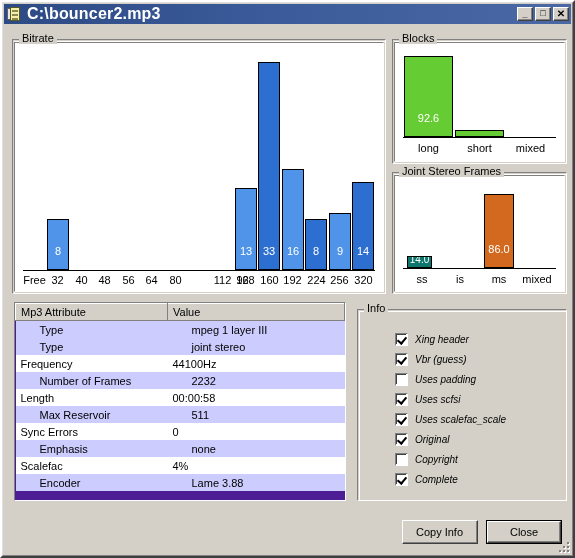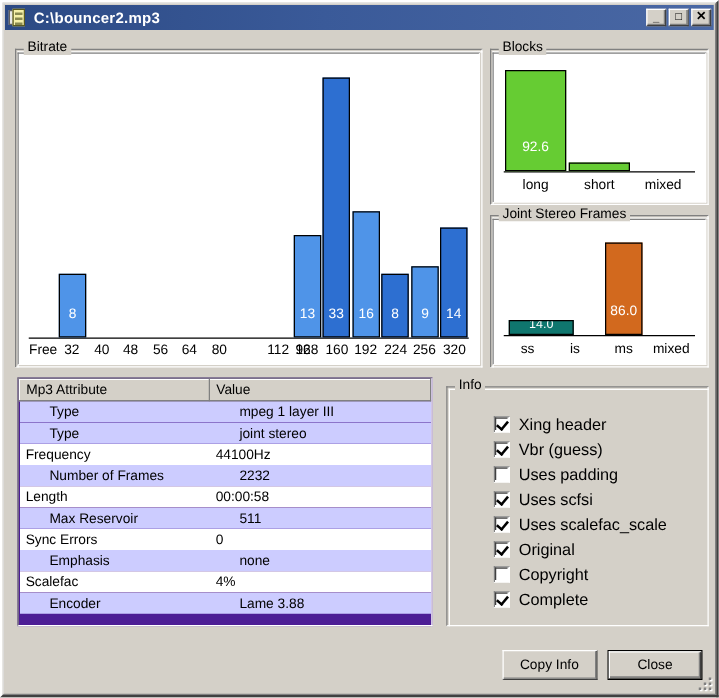--- a/index.html
+++ b/index.html
@@ -69,21 +69,21 @@
   .title-icon .spine {
     position: absolute;
     left: 0px; top: 2px;
     width: 4px; height: 12px;
     background: #e8e8e8;
     border: 1px solid #606060;
     box-sizing: border-box;
   }
   .title-text {
     color: #ffffff;
-    font-size: 12px;
+    font-size: 16px;
     font-weight: bold;
     letter-spacing: 0.2px;
     flex: 1 1 auto;
     white-space: nowrap;
     overflow: hidden;
   }
   .title-buttons {
     display: flex;
     gap: 2px;
     flex: 0 0 auto;
@@ -284,21 +284,21 @@
   }
   .cb-box.checked::after {
     content: "";
     position: absolute;
     left: 3px; top: 1px;
     width: 4px; height: 7px;
     border-right: 2px solid #000;
     border-bottom: 2px solid #000;
     transform: rotate(40deg);
   }
-  .cb-label { font-size: 13px; color: #000; white-space: nowrap; }
+  .cb-label { font-size: 10px; color: #000; white-space: nowrap; font-style: italic; }
 
   
   .btn {
     position: absolute;
     height: 24px;
     background: #d4d0c8;
     border-top: 1px solid #ffffff;
     border-left: 1px solid #ffffff;
     border-right: 1px solid #404040;
     border-bottom: 1px solid #404040;
@@ -440,21 +440,21 @@
         </div>
     </div>
   </div>
 
   <div class="group" id="joint-group">
     <div class="gb-border"></div>
     <div class="gb-label">Joint Stereo Frames</div>
     <div class="chart-area" id="joint-area">
       <div class="plot" id="joint-plot">
           <div class="axis-line" style="left: 8px; width: 153px; top: 92px;"></div>
-          <div class="bar" style="left: 12px; width: 52px; height: 12px; bottom: 23px; background: #0f766e;">
+          <div class="bar" style="left: 12px; width: 25px; height: 12px; bottom: 23px; background: #0f766e;">
             <span class="blabel" style="bottom: 1px; font-size: 10px;">14.0</span>
           </div>
           <div class="tick" style="left: 8px; width: 38px; top: 97px;">ss</div>
           <div class="tick" style="left: 46px; width: 38px; top: 97px;">is</div>
           <div class="bar" style="left: 89px; width: 30px; height: 74px; bottom: 23px; background: rgb(210, 105, 30);">
             <span class="blabel">86.0</span>
           </div>
           <div class="tick" style="left: 85px; width: 38px; top: 97px;">ms</div>
           <div class="tick" style="left: 123px; width: 38px; top: 97px;">mixed</div>
         </div>

